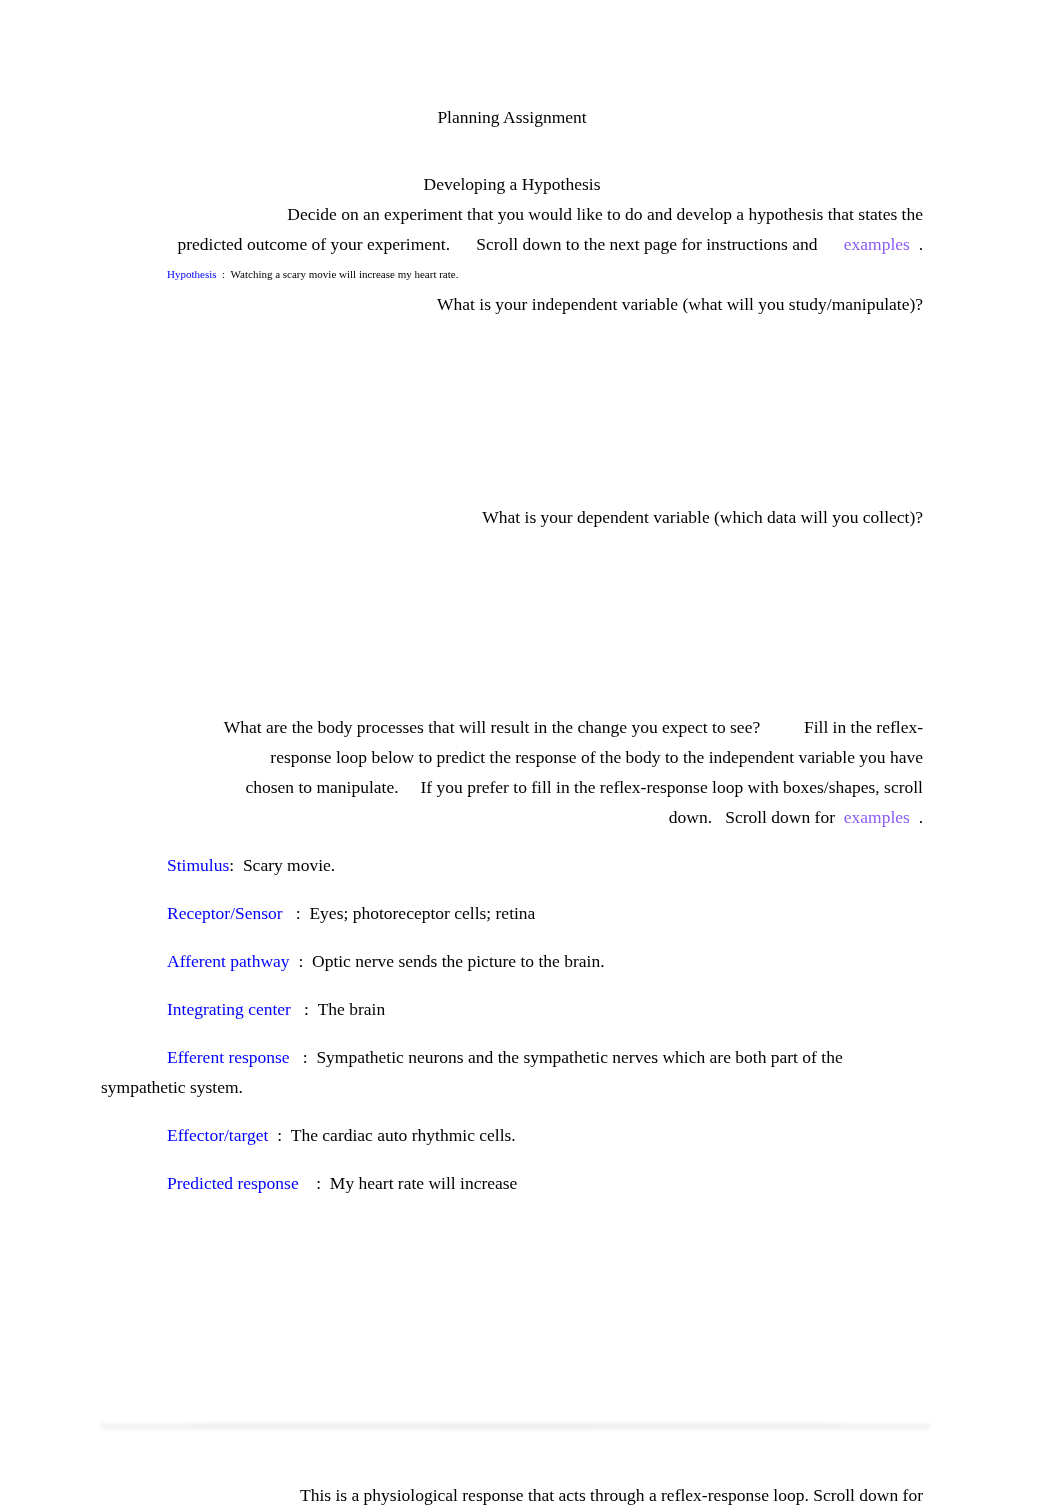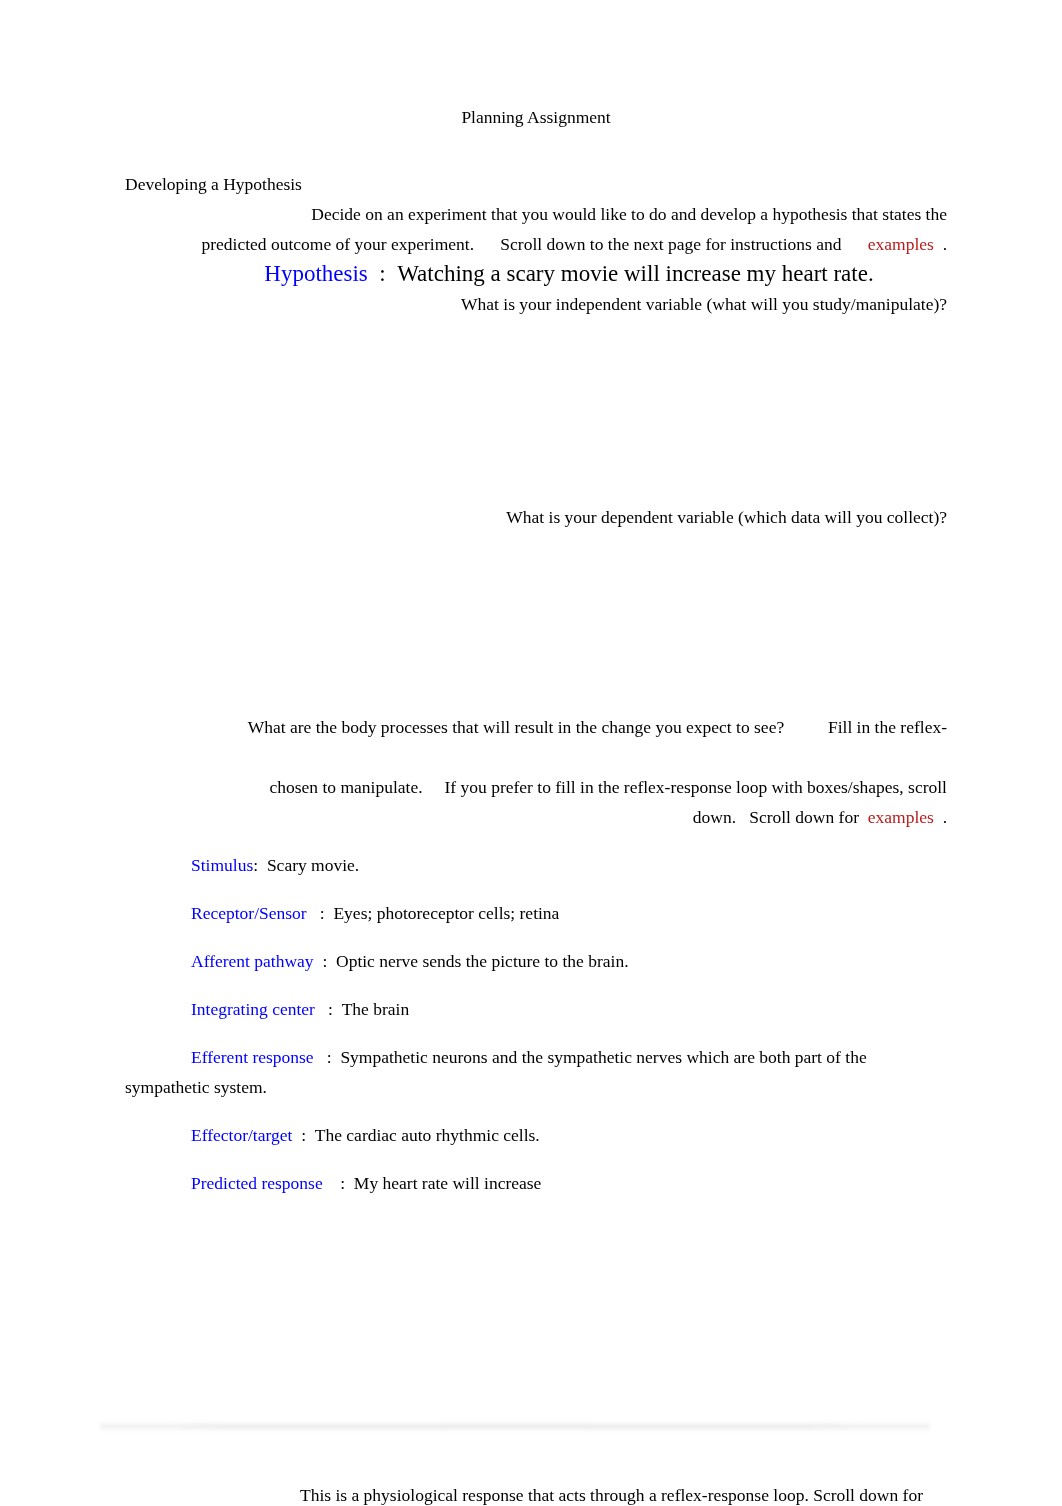--- a/index.html
+++ b/index.html
@@ -23,21 +23,20 @@
     height: 1506px;
     background: #ffffff;
   }
 
   
   .content {
     position: absolute;
     left: 101px;
     top: 0;
     width: 822px;
-    margin-left: 24px;
   }
 
   .doc-title {
     text-align: center;
     font-size: 17.5px;
     line-height: 1.0;
     padding-top: 109px;
     margin: 0;
     white-space: pre;
   }
@@ -48,35 +47,35 @@
     margin: 0;
     text-align: right;
   }
 
   .gap-title-to-body { height: 42px; }
 
   .heading-line {
     font-size: 17.5px;
     line-height: 30px;
     margin: 0;
+    text-align: center;
   }
 
   .indent-item {
-    font-size: 23px;
+    font-size: 11px;
     line-height: 30px;
     margin: 0;
     text-indent: 66px;
-    text-align: center;
   }
 
   .lbl-blue {
     color: #0000ff;
   }
   .lbl-red {
-    color: #b91c1c;
+    color: #8b5cf6;
   }
 
   .blank-space-1 { height: 183px; }
   .blank-space-2 { height: 180px; }
   .blank-space-3 { height: 150px; }
 
   .reflex-item {
     font-size: 17.5px;
     line-height: 30px;
     margin: 0;
@@ -153,21 +152,21 @@
     <p class="para">What is your independent variable (what will you study/manipulate)?</p>
 
     <div class="blank-space-1"></div>
 
     <p class="para">What is your dependent variable (which data will you collect)?</p>
 
     <div class="blank-space-2"></div>
 
     <p class="para">
       <span>What are the body processes that will result in the change you expect to see?</span><span class="nbsp-run">&nbsp;&nbsp;&nbsp;&nbsp;&nbsp;&nbsp;&nbsp;&nbsp;&nbsp;&nbsp;</span><span>Fill in the reflex-</span><br>
-      <br>
+      <span>response loop below to predict the response of the body to the independent variable you have</span><br>
       <span>chosen to manipulate.</span><span class="nbsp-run">&nbsp;&nbsp;&nbsp;&nbsp;&nbsp;</span><span>If you prefer to fill in the reflex-response loop with boxes/shapes, scroll</span><br>
       <span>down.</span><span class="nbsp-run">&nbsp;&nbsp;&nbsp;</span><span>Scroll down for</span><span class="nbsp-run">&nbsp;&nbsp;</span><span class="lbl-red">examples</span><span class="nbsp-run">&nbsp;&nbsp;</span><span>.</span>
     </p>
 
     <p class="reflex-item first">
       <span class="lbl-blue">Stimulus</span><span>:</span><span class="nbsp-run">&nbsp;&nbsp;</span><span>Scary movie.</span>
     </p>
 
     <p class="reflex-item">
       <span class="lbl-blue">Receptor/Sensor</span><span class="nbsp-run">&nbsp;&nbsp;&nbsp;</span><span>:</span><span class="nbsp-run">&nbsp;&nbsp;</span><span>Eyes; photoreceptor cells; retina</span>

